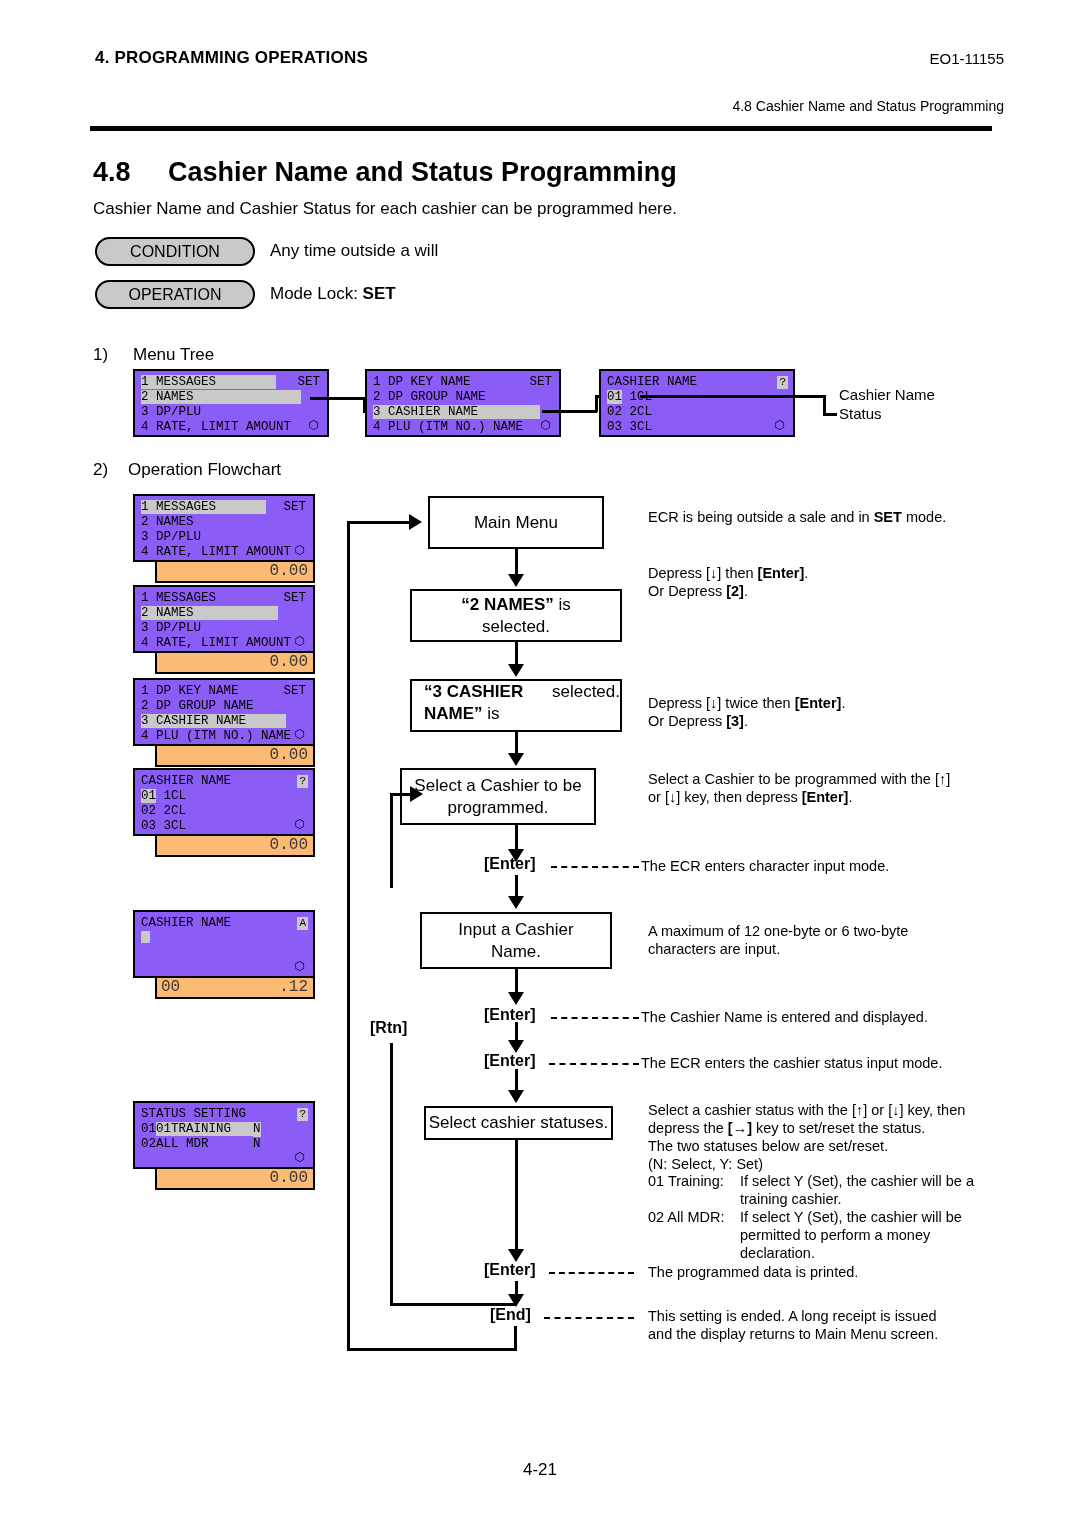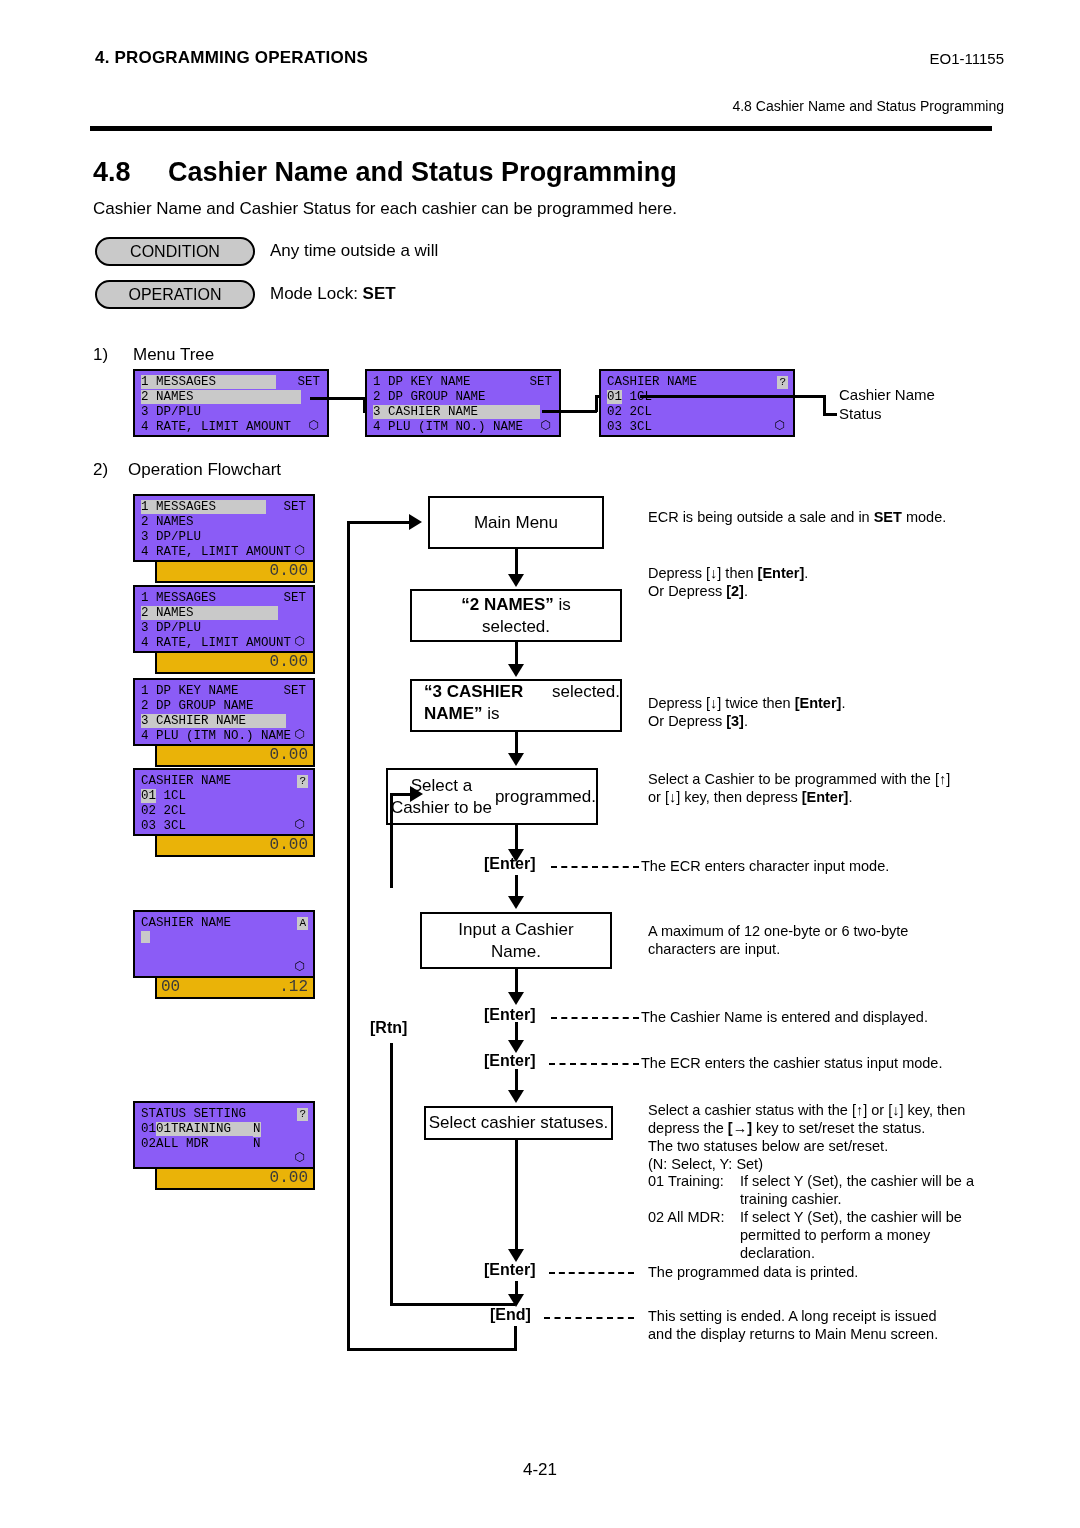--- a/index.html
+++ b/index.html
@@ -47,21 +47,21 @@
     font-family:"Liberation Mono", monospace; font-size:12.5px;
     white-space:pre; padding-left:6px;
   }
   .lcd .row .hl { background:#c9c9c9; }
   .lcd .right { position:absolute; right:7px; top:0; }
   .lcd .rightbox { position:absolute; right:5px; top:1px; background:#c9c9c9; padding:0 2px; font-size:11px; line-height:13px;}
   .arrows { position:absolute; right:8px; font-size:12px; line-height:10px; letter-spacing:0; }
 
   
   .subdisp {
-    position:absolute; border:2px solid #000; border-top:none; background:#eab308;
+    position:absolute; border:2px solid #000; border-top:none; background:#fdba74;
     font-family:"Liberation Mono", monospace; font-size:16px; line-height:19px;
     height:21px; text-align:right; padding-right:5px; color:#3a3a3a;
   }
   .subdisp .lft { float:left; padding-left:4px; }
 
   .cursorblk { display:inline-block; width:9px; height:12px; background:#c9c9c9; vertical-align:-2px; }
 
   
   .fbox {
     position:absolute; border:2.5px solid #000; background:#fff;
@@ -217,21 +217,21 @@
 <div class="fbox" style="left:410px; top:589px; width:212px; height:53px; flex-direction:column;">
   <div><b>“2 NAMES”</b><span> is</span></div>
   <div>selected.</div>
 </div>
 
 <div class="fbox lft" style="left:410px; top:679px; width:212px; height:53px; flex-direction:row; align-items:flex-start;">
   <div><b>“3 CASHIER NAME”</b><span> is</span></div>
   <div>selected.</div>
 </div>
 
-<div class="fbox" style="left:386px; top:768px; width:212px; height:57px; flex-direction:row;">
+<div class="fbox" style="left:400px; top:768px; width:196px; height:57px; flex-direction:column;">
   <div>Select a Cashier to be</div>
   <div>programmed.</div>
 </div>
 
 <div class="fbox" style="left:420px; top:912px; width:192px; height:57px; flex-direction:column;">
   <div>Input a Cashier</div>
   <div>Name.</div>
 </div>
 
 <div class="fbox" style="left:424px; top:1106px; width:189px; height:34px;">Select cashier statuses.</div>

